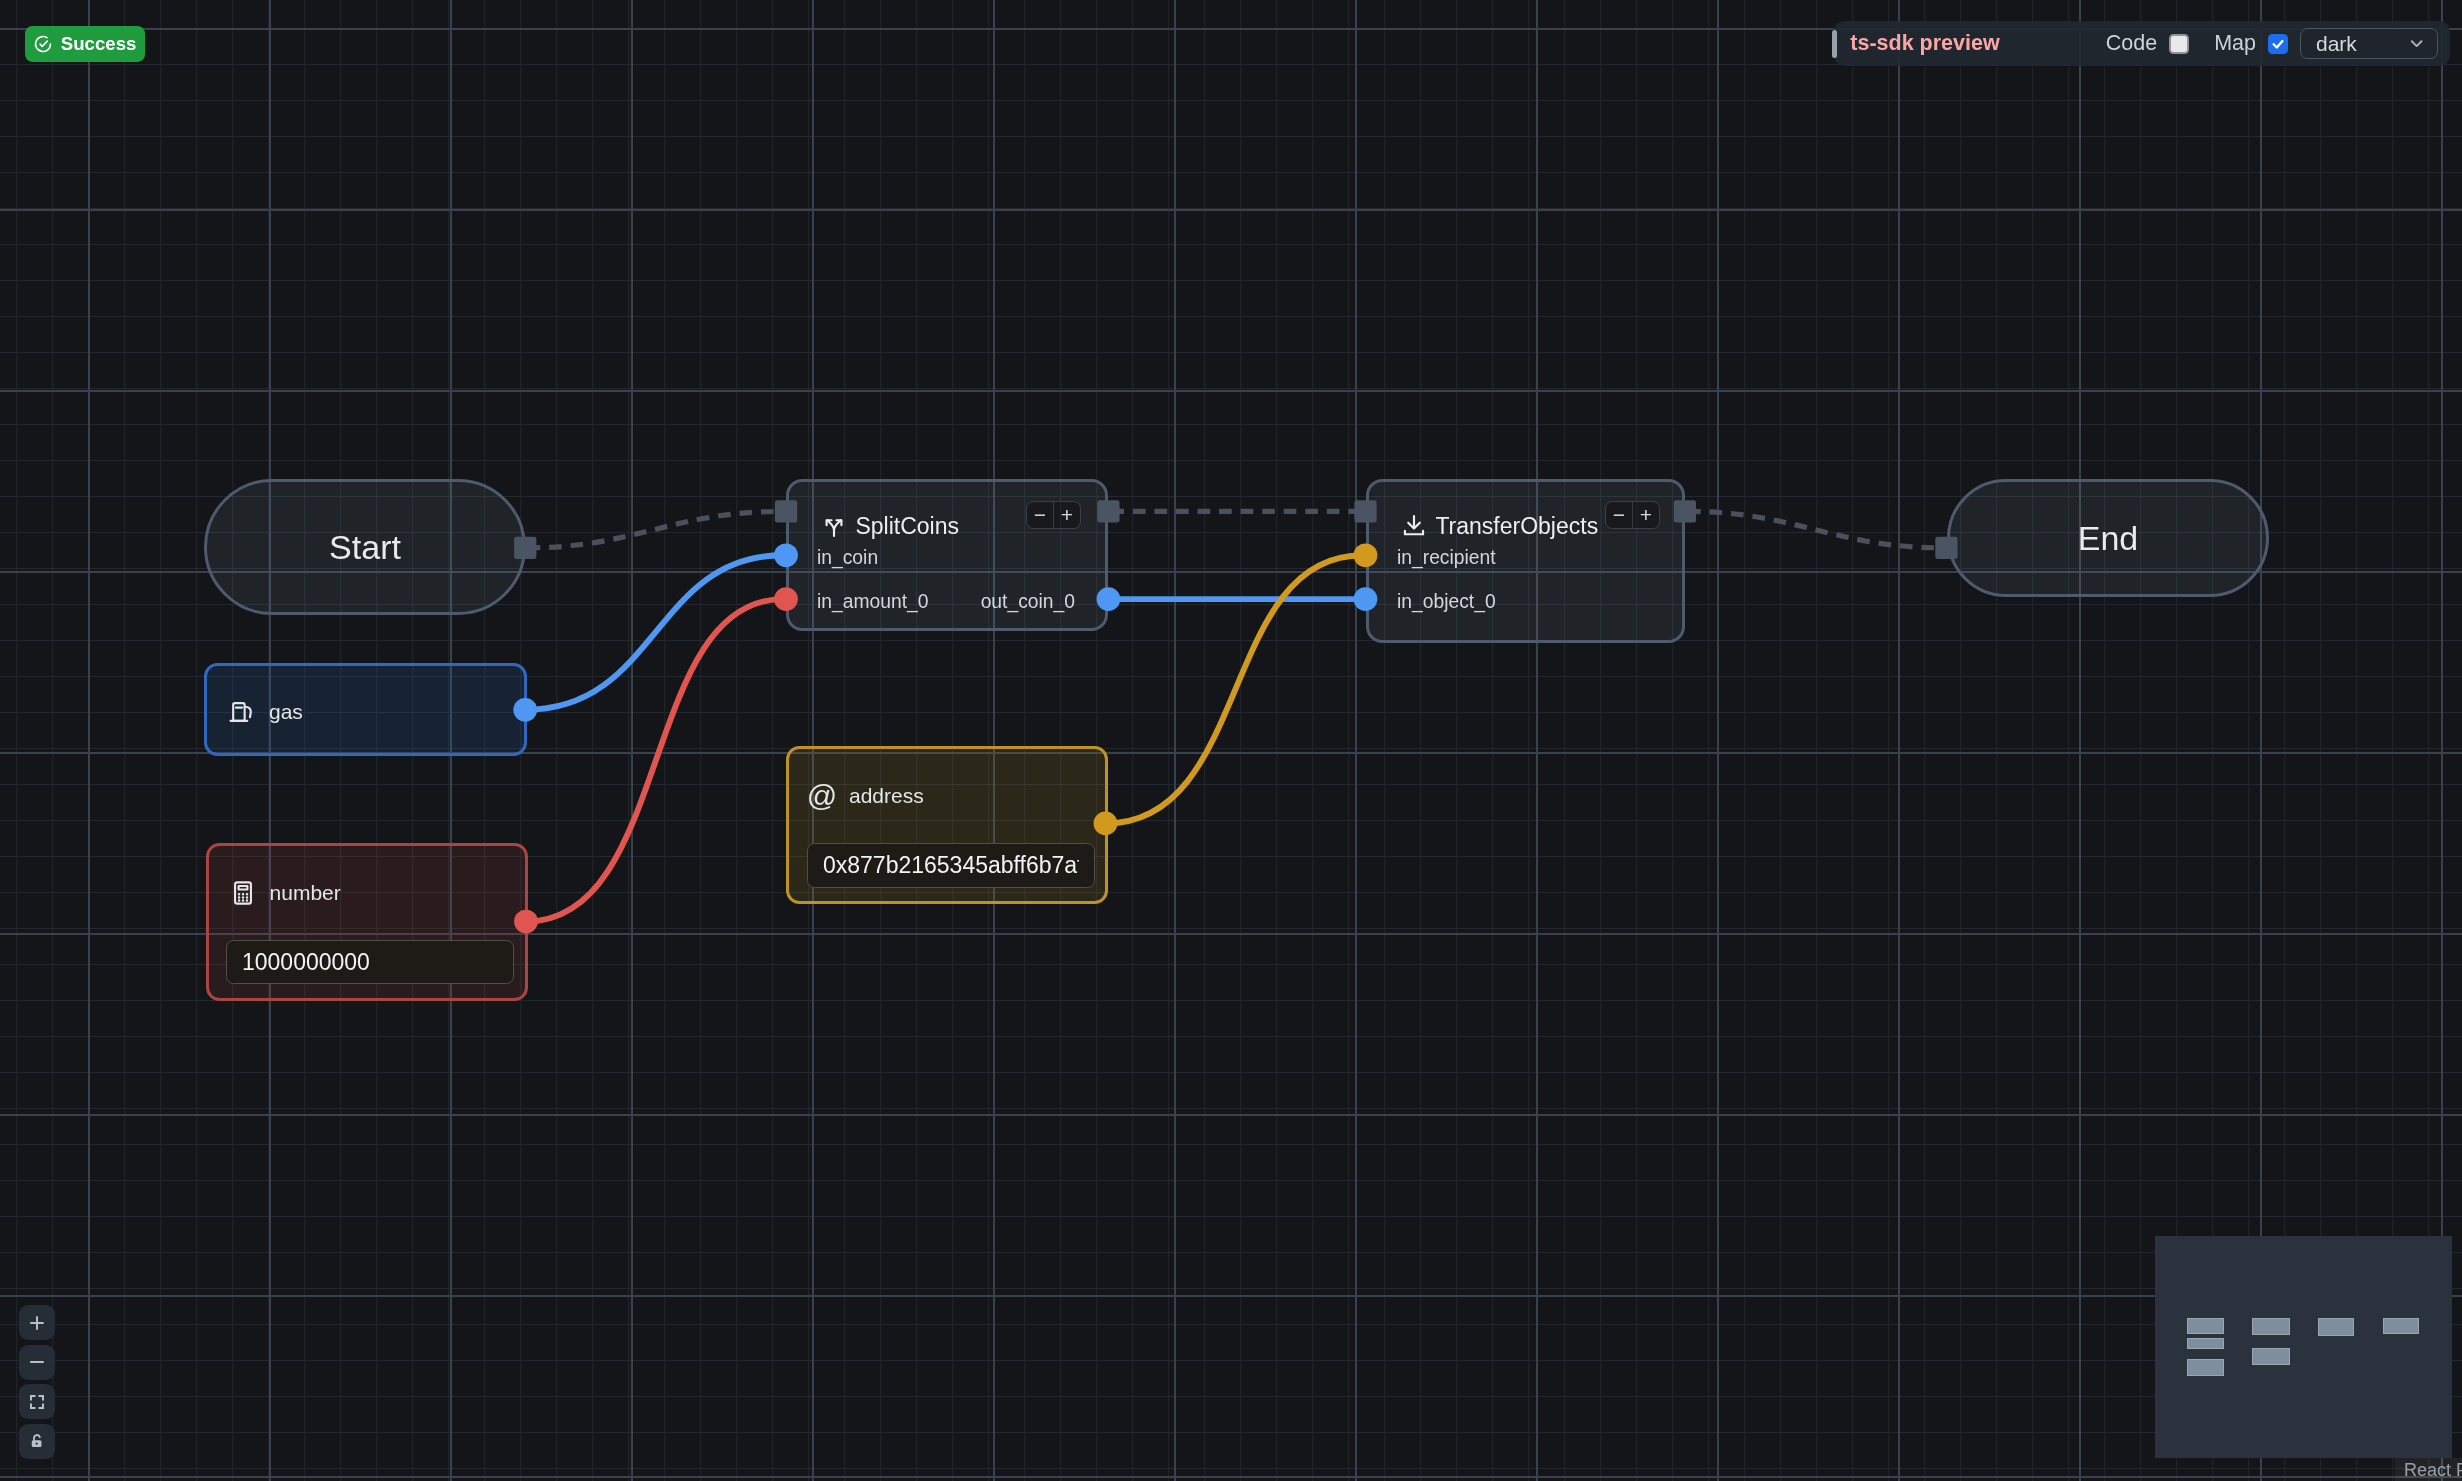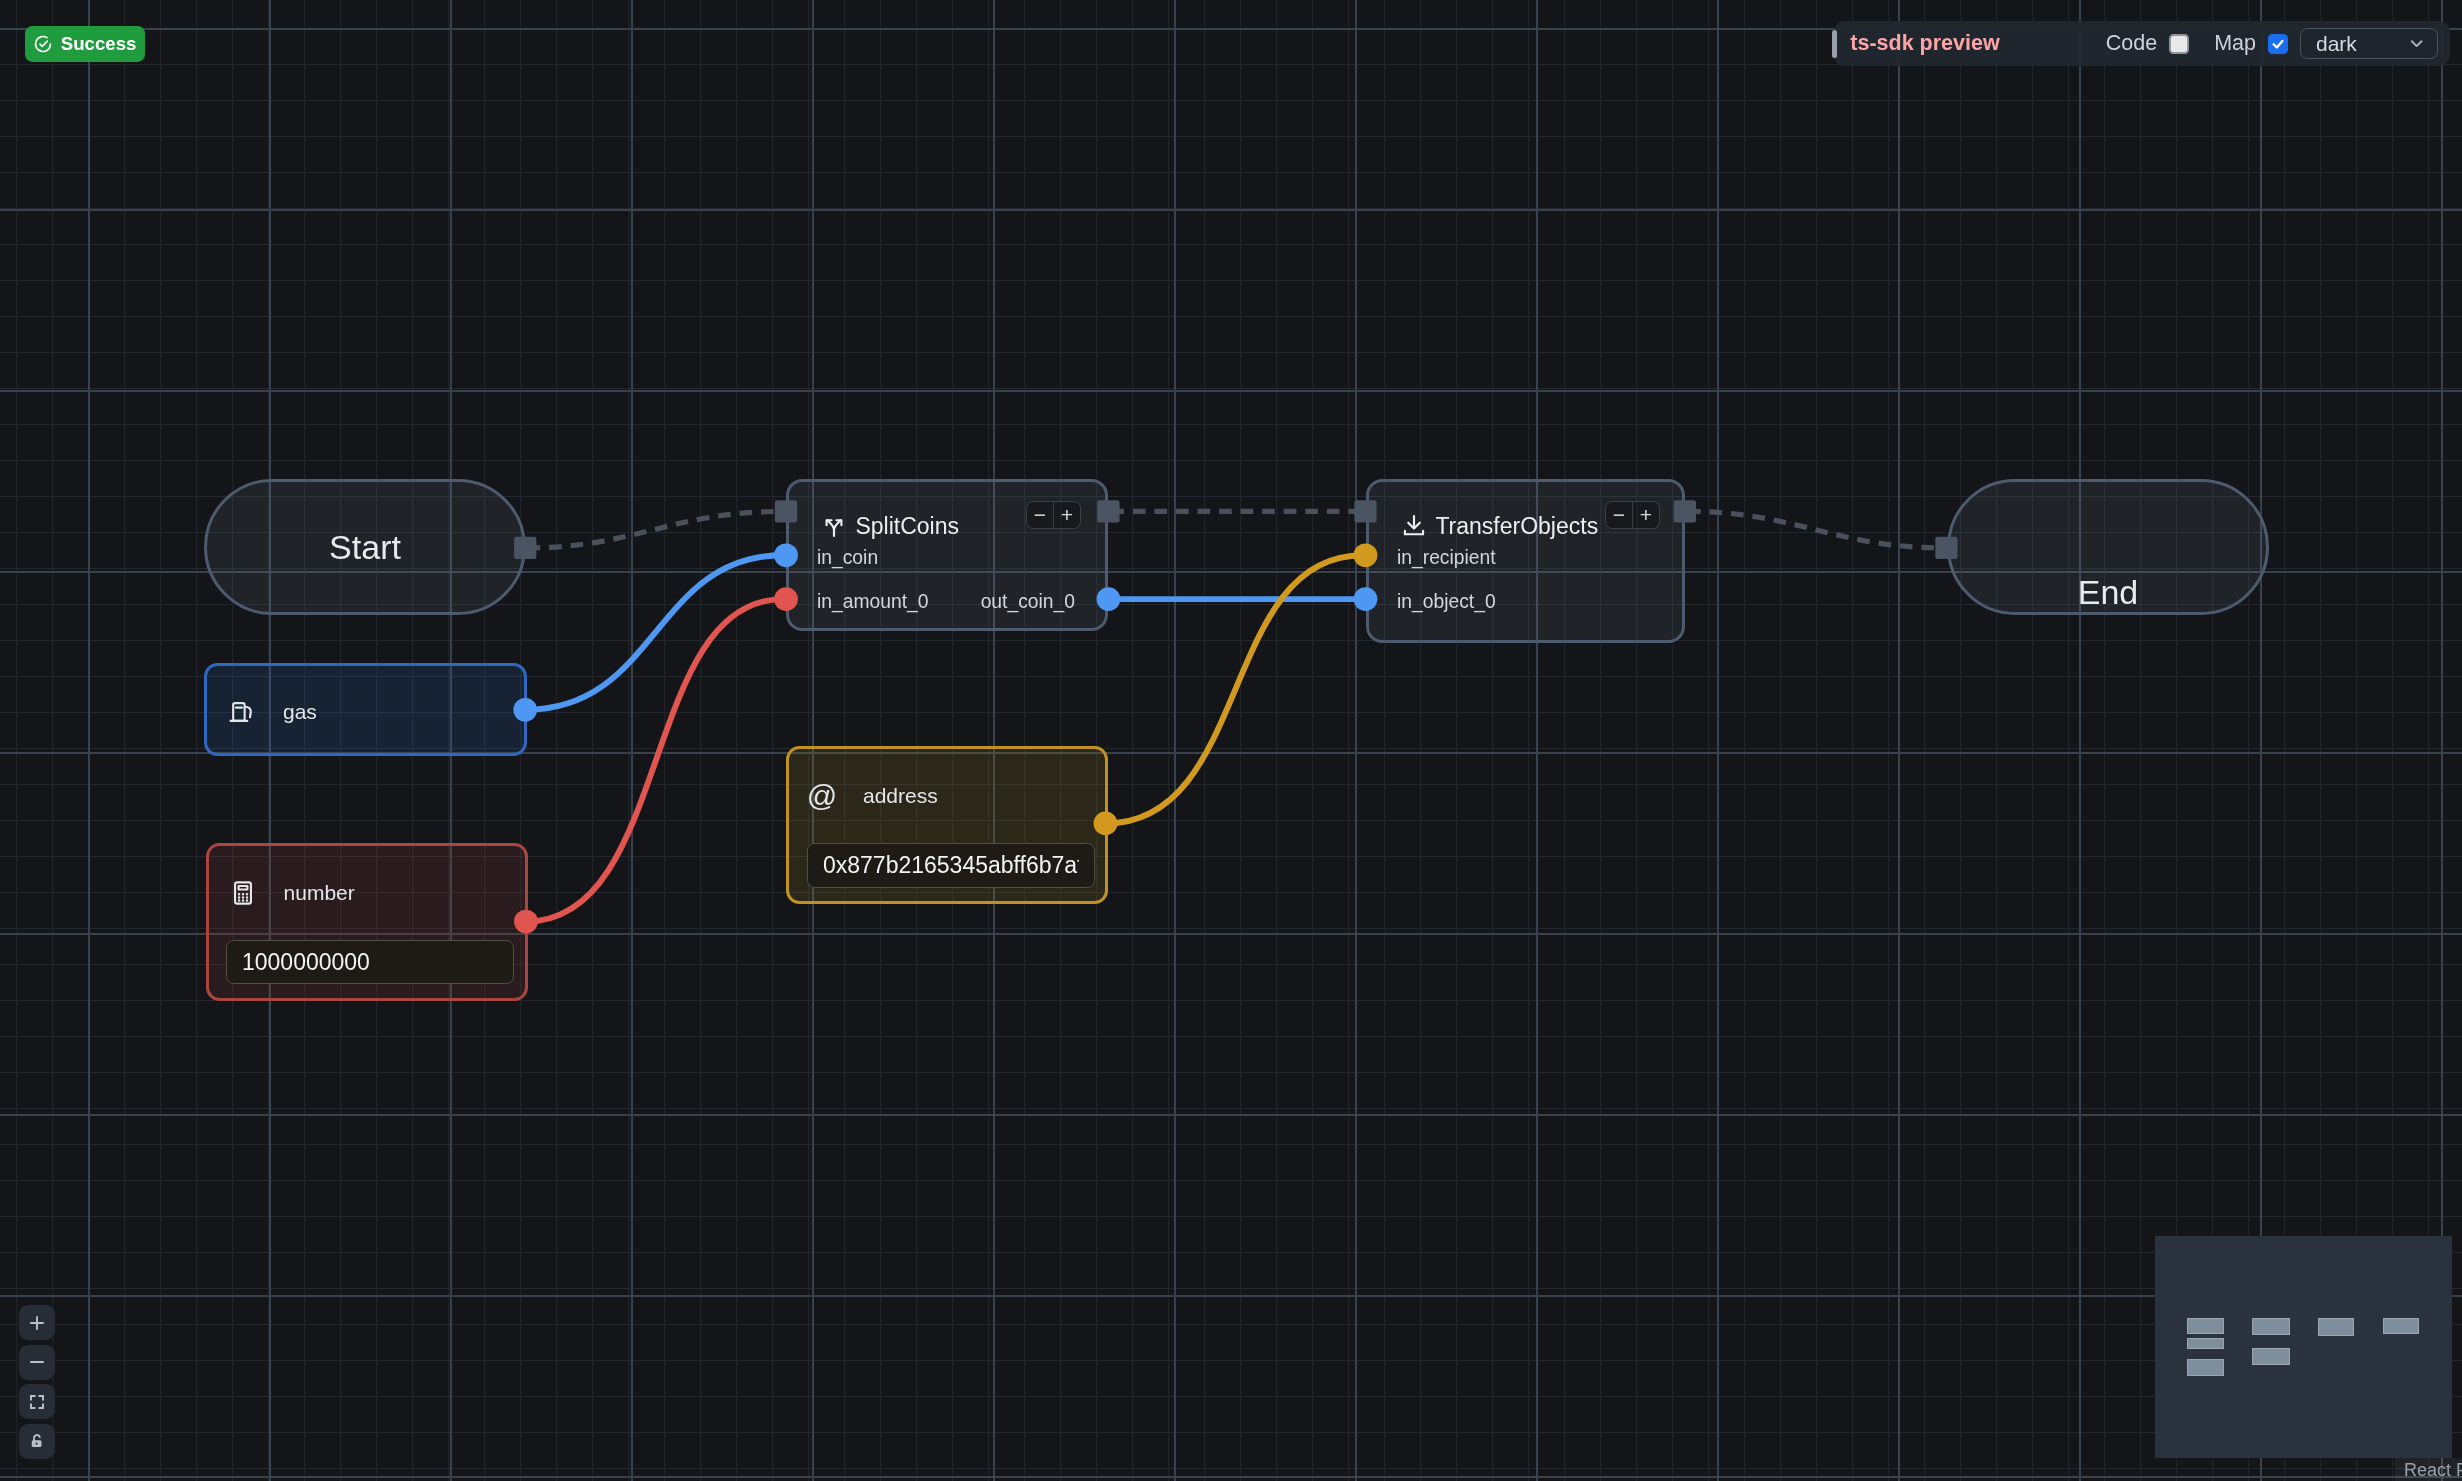--- a/index.html
+++ b/index.html
@@ -34,21 +34,21 @@
     border: 1.5px solid rgba(255,255,255,0.16); border-radius: 7.4px; background: rgba(0,0,0,0.28);
     overflow: hidden;
   }
   .pm-btn { flex: 1; display: flex; align-items: center; justify-content: center;
     color: #d3d7dd; font-size: 21px; line-height: 1; cursor: pointer; }
   .pm-btn:first-child { border-right: 1.5px solid rgba(255,255,255,0.16); }
   .row-label { position: absolute; left: 28px; font-size: 19.3px; color: #d4d8de; transform: translateY(-50%); }
   .row-label.right { left: auto; right: 30px; }
 
   .var-node { position: absolute; border-radius: 13.4px; color: #eceef1; }
-  .var-head { position: absolute; display: flex; align-items: center; gap: 26px; transform: translateY(-50%); }
+  .var-head { position: absolute; display: flex; align-items: center; gap: 12px; transform: translateY(-50%); }
   .var-head svg, .var-head .at { width: 30px; height: 30px; }
   .var-label { font-size: 21px; color: #e4e7ea; }
   .at { font-size: 30px; color: #e4e7ea; display:flex; align-items:center; justify-content:center; }
   .var-input {
     position: absolute; background: #1e1b17; border: 1.5px solid #514f46; border-radius: 7.4px;
     color: #f3f4f5; font-size: 23px; font-family: "Liberation Sans", sans-serif; padding: 0 15px;
     outline: none;
   }
   .gas   { border: 3.7px solid #3068bf; background: rgba(48,104,191,0.16); }
   .numb  { border: 3.7px solid #ab4540; background: rgba(171,69,64,0.16); }
@@ -97,21 +97,21 @@
 </style>
 </head>
 <body>
 
 <div class="canvas">
 
   <div class="pill" style="left:204px;top:479px;width:322px;height:136px;position:absolute;">
     <span>Start</span>
   </div>
 
-  <div class="pill" style="left:1947px;top:479px;width:322px;height:136px;position:absolute;align-items:flex-end;">
+  <div class="pill" style="left:1947px;top:479px;width:322px;height:118px;position:absolute;">
     <span>End</span>
   </div>
 
   <div class="cmd" style="left:786px;top:479px;width:322px;height:152px;position:absolute;">
     <div class="cmd-header">
       <svg class="cmd-icon" viewBox="0 0 34 34" fill="none" stroke="#eceef1" stroke-width="2.6" stroke-linecap="round" stroke-linejoin="round">
         <path d="M17 29 v-7 c0-4 -2-6 -5-9 l-3-3"></path>
         <path d="M17 22 c0-4 2-6 5-9 l3-3"></path>
         <path d="M8 16 v-6 h6"></path>
         <path d="M26 16 v-6 h-6"></path>

